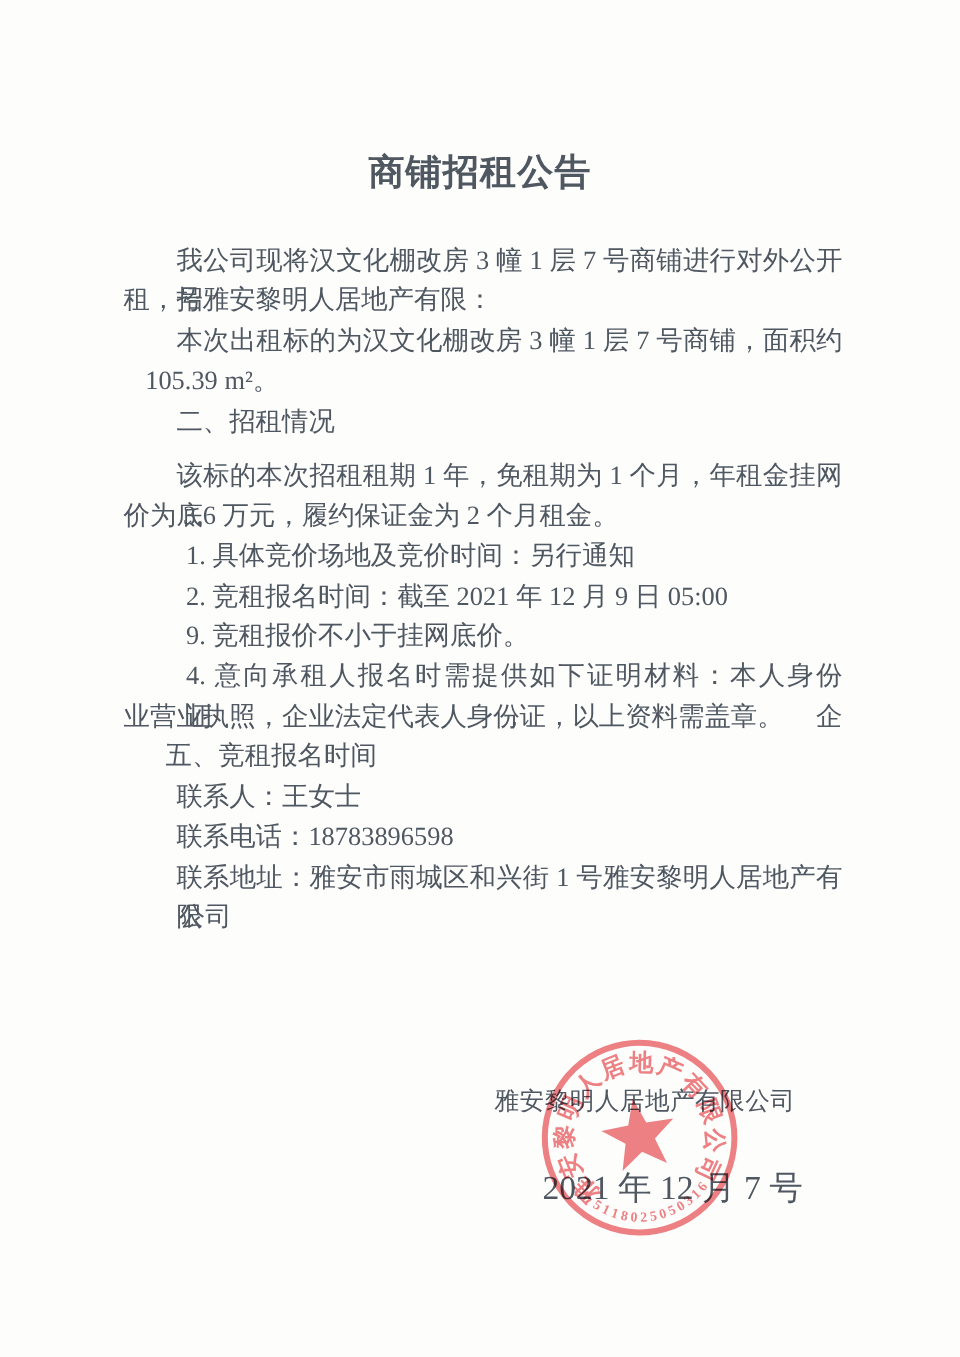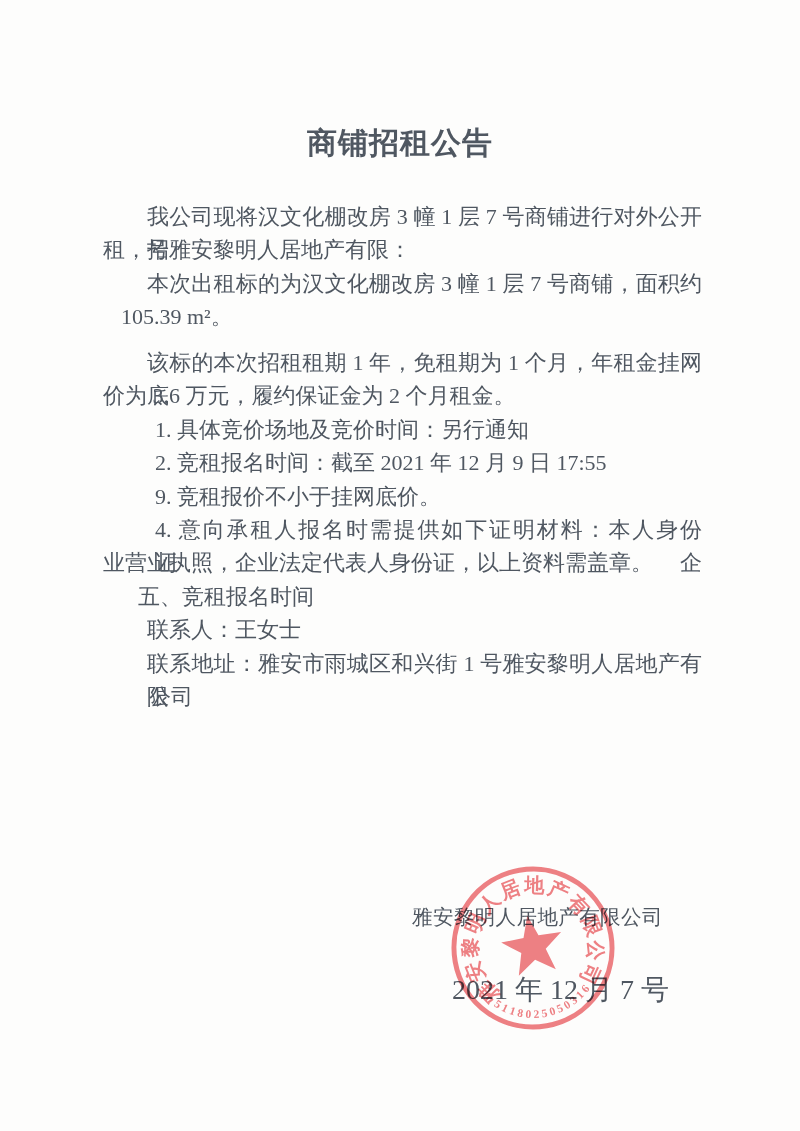--- a/index.html
+++ b/index.html
@@ -97,29 +97,31 @@
 
 <div class="page">
 
   <h1 class="title">商铺招租公告</h1>
 
   <div class="body-text" id="body-lines">
       <div class="line justify" style="padding-left: 44px;">我公司现将汉文化棚改房 3 幢 1 层 7 号商铺进行对外公开招</div>
       <div class="line" style="padding-left: 0px;">租，号雅安黎明人居地产有限：</div>
       <div class="line justify" style="padding-left: 44px;">本次出租标的为汉文化棚改房 3 幢 1 层 7 号商铺，面积约</div>
       <div class="line" style="padding-left: 18px;">105.39 m²。</div>
+      <div class="line" style="padding-left: 44px;">二、招租情况</div>
       <div class="line justify" style="padding-left: 44px; margin-top: 12px;">该标的本次招租租期 1 年，免租期为 1 个月，年租金挂网底</div>
       <div class="line" style="padding-left: 0px;">价为 3.6 万元，履约保证金为 2 个月租金。</div>
       <div class="line" style="padding-left: 52px;">1. 具体竞价场地及竞价时间：另行通知</div>
-      <div class="line" style="padding-left: 52px;">2. 竞租报名时间：截至 2021 年 12 月 9 日 17:55</div>
+      <div class="line" style="padding-left: 52px;">2. 竞租报名时间：截至 2021 年 12 月 9 日 05:00</div>
       <div class="line" style="padding-left: 52px;">9. 竞租报价不小于挂网底价。</div>
       <div class="line justify" style="padding-left: 52px;">4. 意向承租人报名时需提供如下证明材料：本人身份证，企</div>
       <div class="line" style="padding-left: 0px;">业营业执照，企业法定代表人身份证，以上资料需盖章。</div>
       <div class="line" style="padding-left: 35px;">五、竞租报名时间</div>
       <div class="line" style="padding-left: 44px;">联系人：王女士</div>
+      <div class="line" style="padding-left: 44px;">联系电话：18783896598</div>
       <div class="line justify" style="padding-left: 44px;">联系地址：雅安市雨城区和兴街 1 号雅安黎明人居地产有限</div>
       <div class="line" style="padding-left: 46px;">公司</div>
     </div>
 
   <div class="sig-company">雅安黎明人居地产有限公司</div>
 
   <div class="sig-date">2021 年 12 月 7 号</div>
 
   <div class="seal">
     <svg id="seal-svg" viewBox="0 0 250 250">

